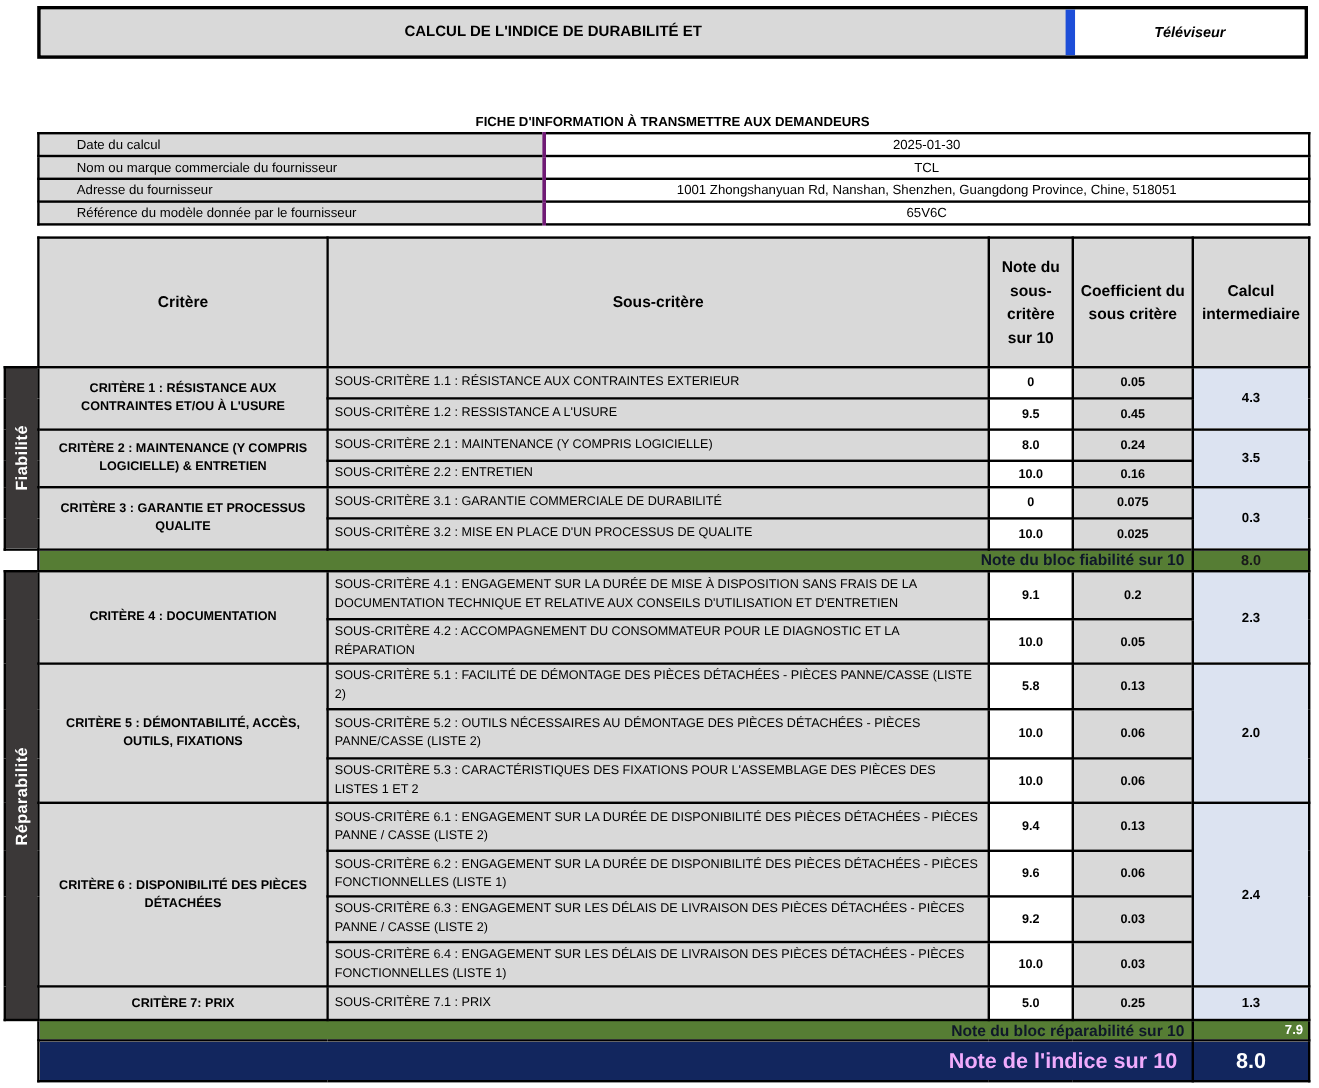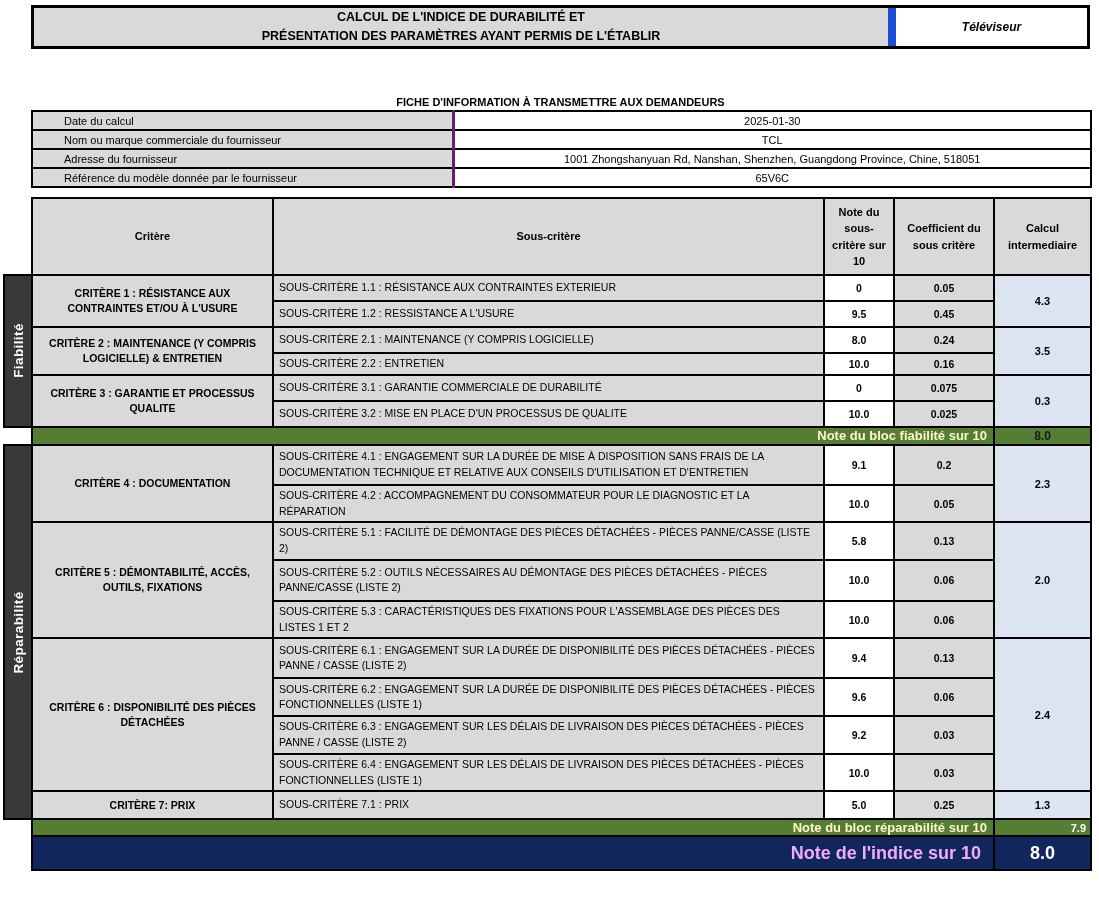--- a/index.html
+++ b/index.html
@@ -35,61 +35,60 @@
   .infotable td.lbl { width:421px; background:#d9d9d9; border-right:3px solid #701a75;padding-left:31px; }
   .infotable td.val { width:638px; background:#fff; text-align:center; }
 
   
   .mt {
     position:absolute; left:3px; top:197px; width:1087px;
     border-collapse:collapse; table-layout:fixed;
   }
   .mt th, .mt td { border:2px solid #000; overflow:hidden; }
   .mt th.h {
-    background:#d9d9d9; font-weight:bold; font-size:11px; text-align:center;
-    padding:2px 4px; line-height:1.5;
+    background:#d9d9d9; font-weight:bold; font-size:13px; text-align:center;
+    padding:14px 4px; line-height:1.5;
   }
   .mt td.blank { border:none; background:#fff; }
   .mt td.bar { background:#3b3838; padding:0; }
   .bar-inner { display:flex; align-items:center; justify-content:center; width:100%; height:100%; }
   .bar-inner span {
     transform:rotate(-90deg); white-space:nowrap; color:#fff;
     font-weight:bold; font-size:13.5px; letter-spacing:.4px;
   }
   .mt td.crit {
     background:#d9d9d9; font-weight:bold; font-size:10.5px; text-align:center;
     padding:2px 6px; line-height:1.45;
   }
   .mt td.sub {
     background:#d9d9d9; font-size:10.5px; text-align:left; padding:2px 5px; line-height:1.5;
   }
   .mt td.note  { background:#fff;     font-weight:bold; font-size:10.5px; text-align:center; }
   .mt td.coeff { background:#d9d9d9;  font-weight:bold; font-size:10.5px; text-align:center; }
   .mt td.calc  { background:#dce3f1;  font-weight:bold; font-size:11px;   text-align:center; }
 
   .mt td.gl {
-    background:#567d34; color:#fef9c3; font-weight:bold; font-size:13px;
+    background:#567d34; color:#0f172a; font-weight:bold; font-size:13px;
     text-align:right; padding:0 6px;
   }
   .mt td.gv-f { background:#567d34; color:#1a1a1a; font-weight:bold; font-size:12px; text-align:center; }
   .mt td.gv-r { background:#567d34; color:#fff;    font-weight:bold; font-size:11px; text-align:right; padding-right:4px; }
 
   .mt td.nl {
     background:#12265e; color:#f0abfc; font-weight:bold; font-size:18px;
     text-align:right; padding:0 12px;
   }
   .mt td.nv { background:#12265e; color:#fff; font-weight:bold; font-size:18px; text-align:center; }
 </style>
 </head>
 <body>
 
 <div class="titlebox">
   <div class="title-main">
     <div>CALCUL DE L'INDICE DE DURABILITÉ ET</div>
-    <div>PRÉSENTATION DES PARAMÈTRES AYANT PERMIS DE L'ÉTABLIR</div>
   </div>
   <div class="title-side">Téléviseur</div>
 </div>
 
 <div class="subtitle">FICHE D'INFORMATION À TRANSMETTRE AUX DEMANDEURS</div>
 
 <table class="infotable">
   <tbody>
       <tr>
     <td class="lbl">Date du calcul</td>

